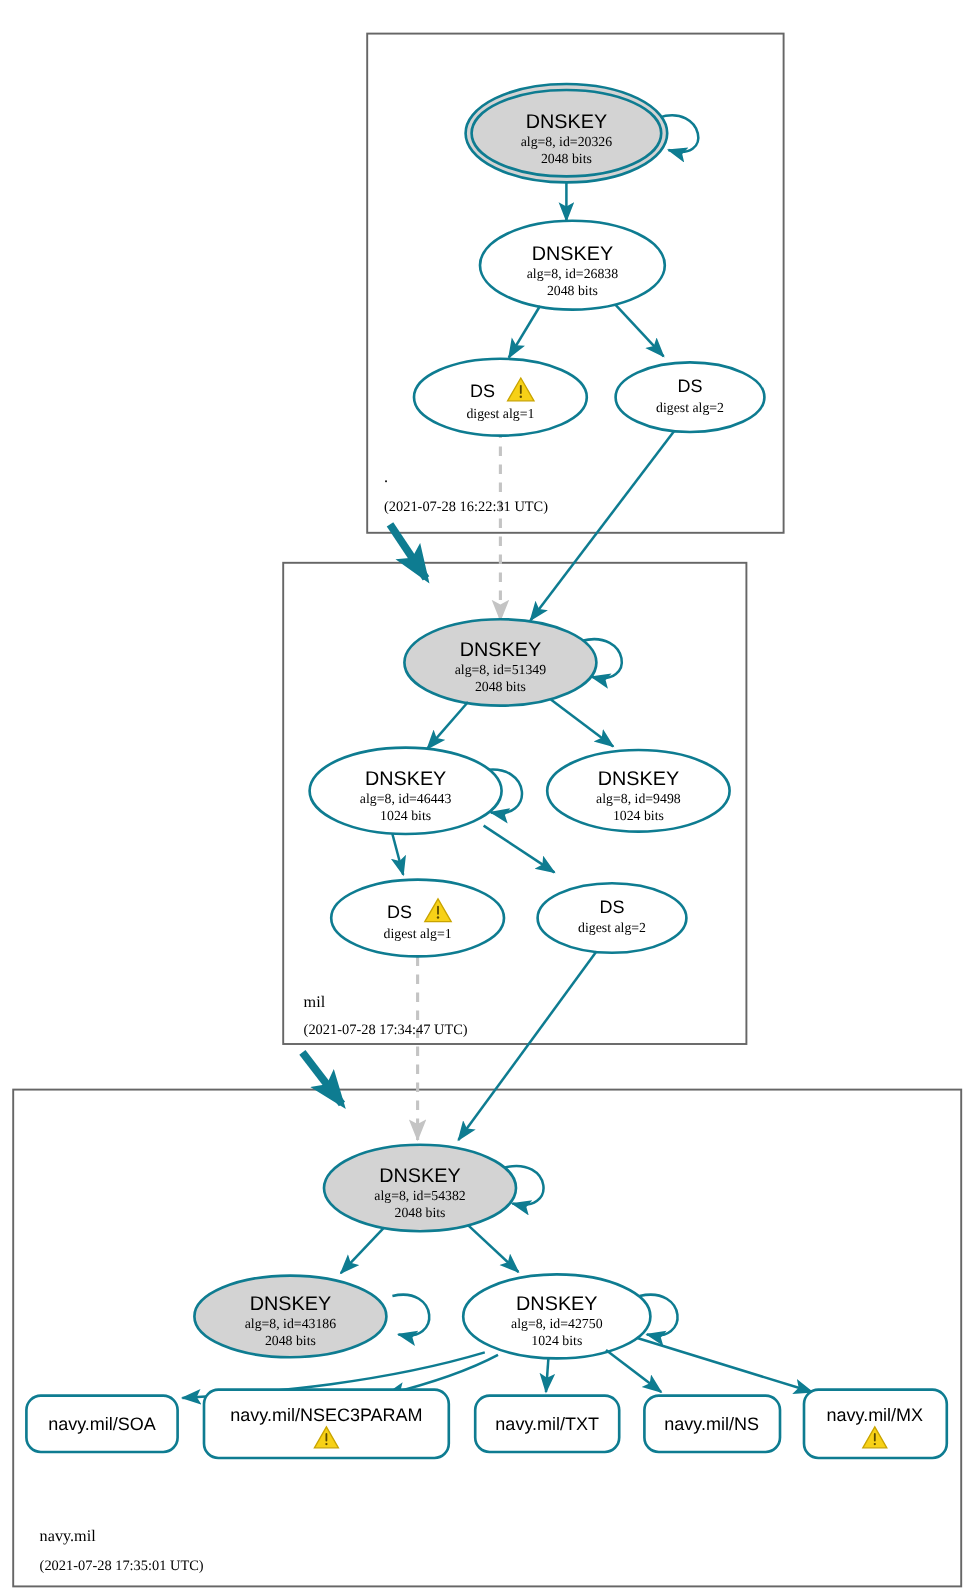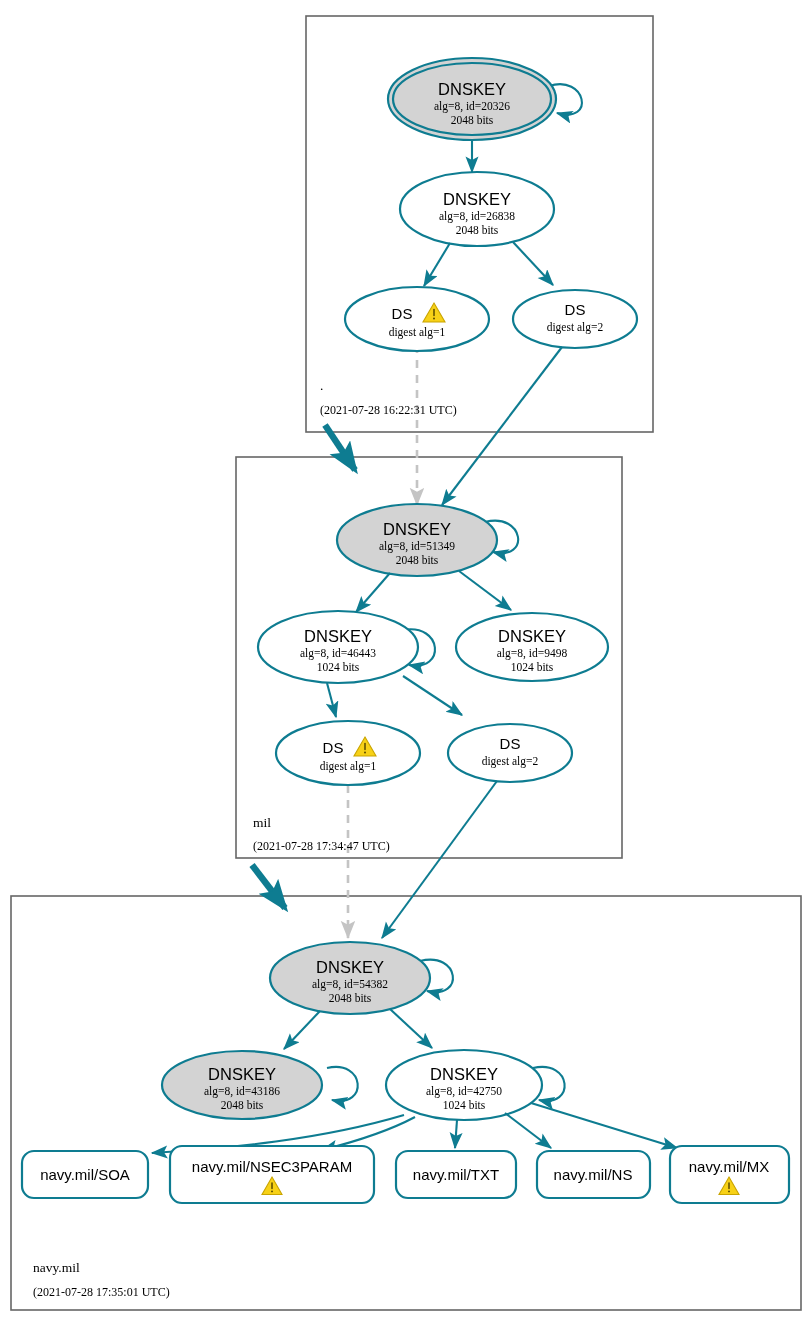--- a/index.html
+++ b/index.html
@@ -10,20 +10,21 @@
   body {
     width: 811px;
     height: 1329px;
     font-family: "Liberation Sans", sans-serif;
     overflow: hidden;
   }
   #diagram-root {
     position: relative;
     width: 811px;
     height: 1104px;
+    margin-top: 12px;
   }
   svg#dnssec-graph {
     display: block;
     width: 811px;
     height: 1329px;
   }
   .zone-box {
     fill: none;
     stroke: #666666;
     stroke-width: 1.6;

